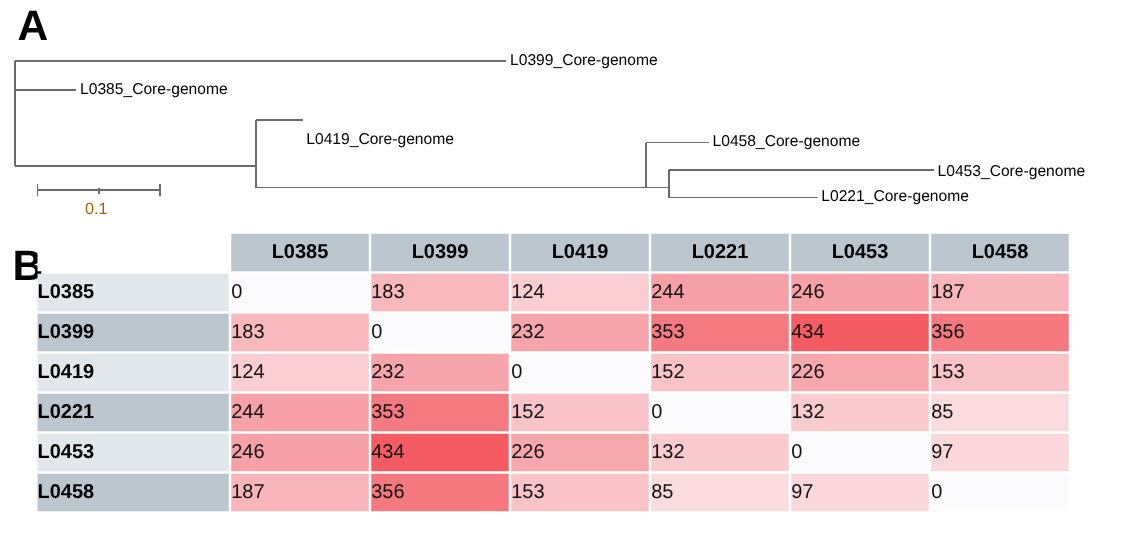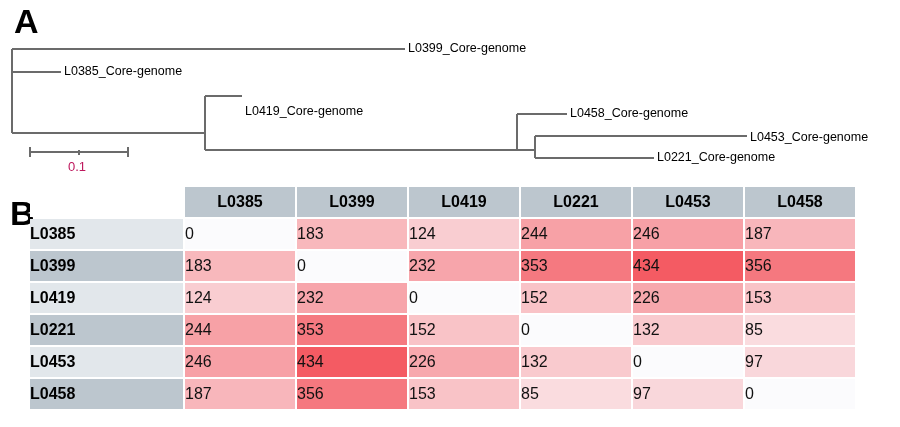--- a/index.html
+++ b/index.html
@@ -39,21 +39,21 @@
     font-family: "Liberation Sans", sans-serif;
     font-size: 12.5px;
     color: #000000;
     white-space: nowrap;
     line-height: 1;
   }
   .scale-label {
     position: absolute;
     font-family: "Liberation Sans", sans-serif;
     font-size: 13px;
-    color: #be185d;
+    color: #a16207;
     white-space: nowrap;
   }
 
   
   #matrix-wrap {
     position: absolute;
     left: 28px;
     top: 185px;
   }
   table.matrix {

